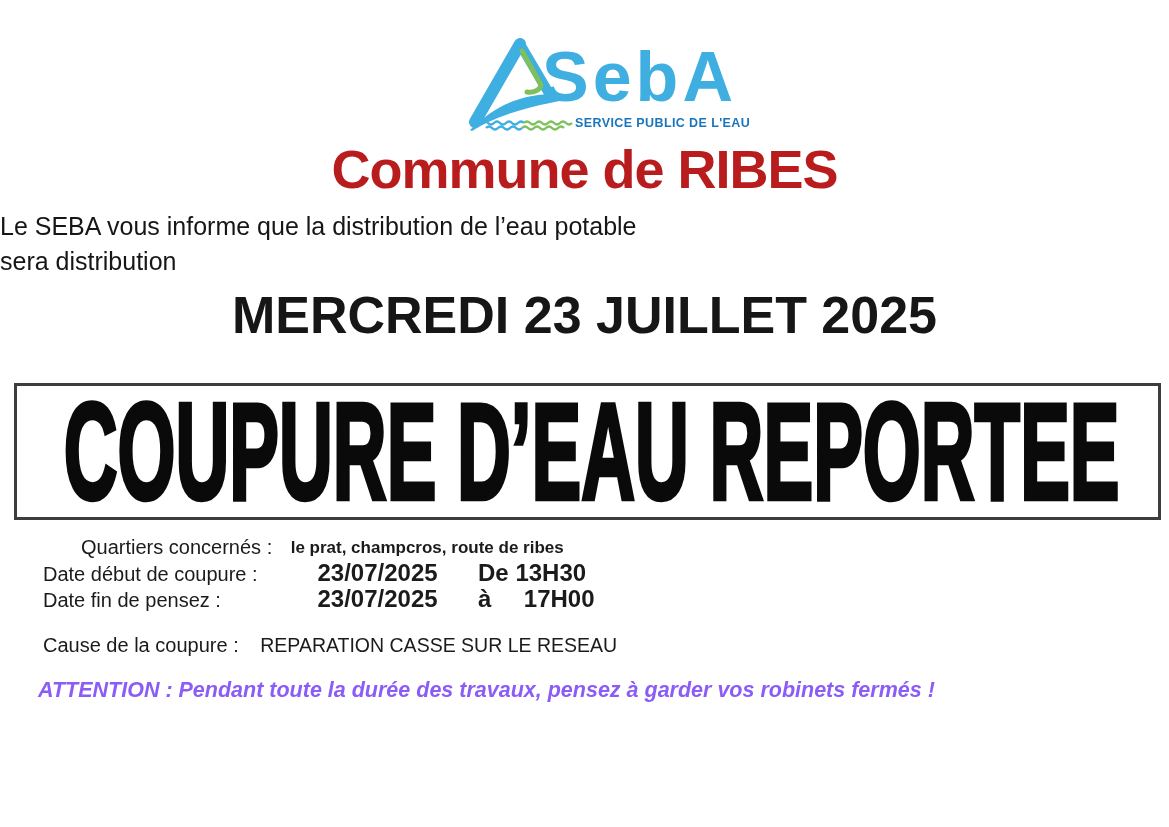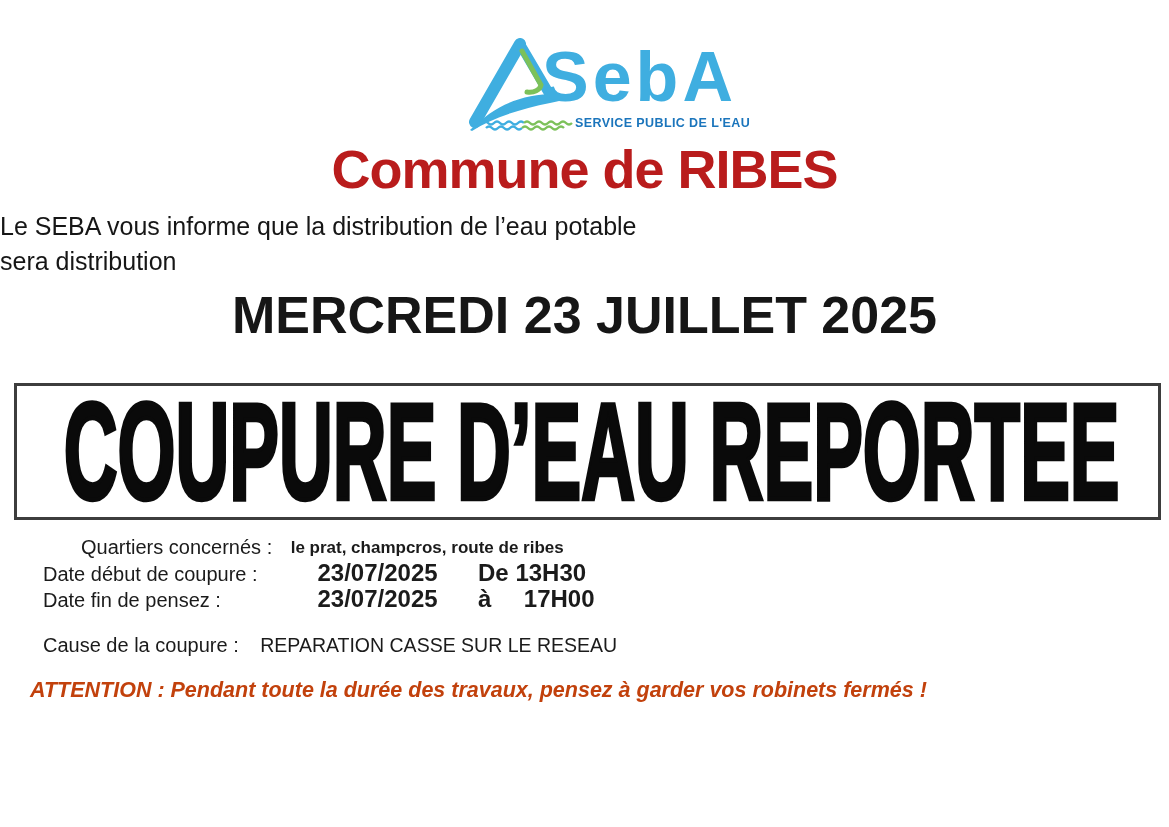--- a/index.html
+++ b/index.html
@@ -150,26 +150,26 @@
   .cause-value {
     font-size: 19.5px;
     margin-left: 16px;
   }
 
   .warning {
     position: absolute;
     top: 676px;
     left: 0;
     width: 100%;
-    padding-left: 30px;
+    padding-left: 38px;
     font-size: 21.5px;
     font-weight: bold;
     font-style: italic;
     line-height: 28px;
-    color: #c2410c;
+    color: #8b5cf6;
     box-sizing: border-box;
   }
 </style>
 </head>
 <body>
 
 <div class="page">
 
   <svg class="logo" viewBox="0 0 295 102" aria-hidden="true">
 

